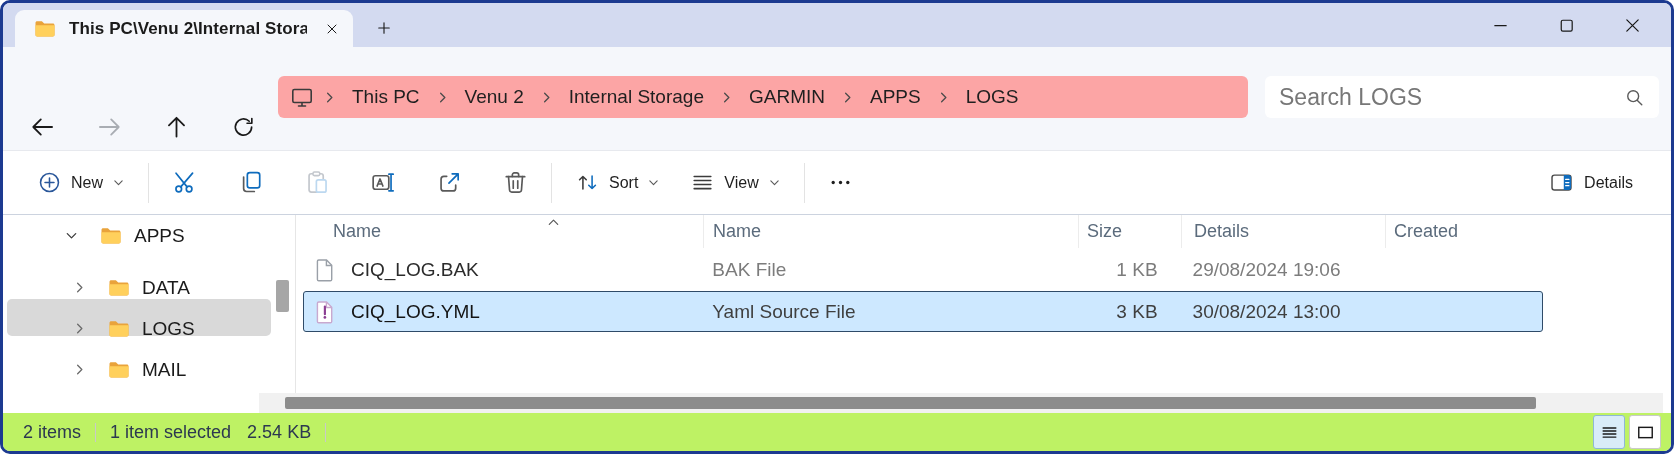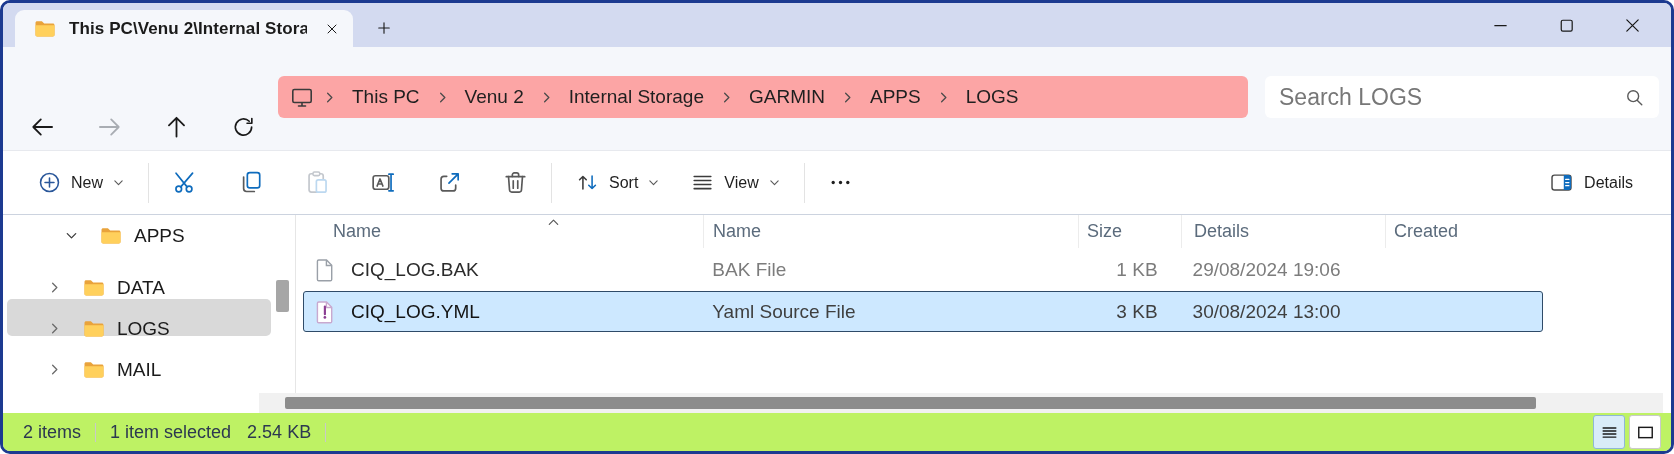--- a/index.html
+++ b/index.html
@@ -61,21 +61,21 @@
   .tb-spacer { flex:1; }
   .details-btn { display:flex; align-items:center; gap:10px; padding:6px 8px; border-radius:5px; margin-right:4px; }
   
   .content { position:relative; flex:1; background:#fff; overflow:hidden; }
   .sidebar { position:absolute; left:0; top:0; width:292px; height:100%; }
   .tree-item { position:relative; height:41px; display:flex; align-items:center; }
   .tree-item .sel-bg { position:absolute; left:4px; right:24px; top:2px; bottom:2px; background:#D9D9D9; border-radius:5px; }
   .tree-inner { position:relative; display:flex; align-items:center; width:100%; }
   .tree-chevron { width:16px; height:16px; margin-right:20px; display:flex; align-items:center; justify-content:center; }
   .lvl0 .tree-inner { padding-left:60px; }
-  .lvl1 .tree-inner { padding-left:43px;margin-top:22px; }
+  .lvl1 .tree-inner { padding-left:68px;margin-top:22px; }
   .tree-folder { width:24px; height:24px; margin-right:11px; }
   .tree-label { font-size:19px; color:#1b1b1b; }
   .v-scroll-thumb { position:absolute; left:273px; top:65px; width:13px; height:32px; background:#A6A6A6; border-radius:2px; }
   .splitter { position:absolute; left:292px; top:0; bottom:0; width:1px; background:#E6E6E6; }
   .filelist { position:absolute; left:300px; top:0; right:0; bottom:20px; }
   .list-header { position:relative; display:flex; height:33px; align-items:center; width:1240px; }
   .hcell { font-size:18px; color:#5B6B7C; display:flex; align-items:center; position:relative; height:100%; }
   .hc-name { width:400px; padding-left:30px; }
   .hc-type { width:375px; padding-left:9px; border-left:1px solid #ECECEC; }
   .hc-size { width:103px; padding-left:8px; border-left:1px solid #ECECEC; }

